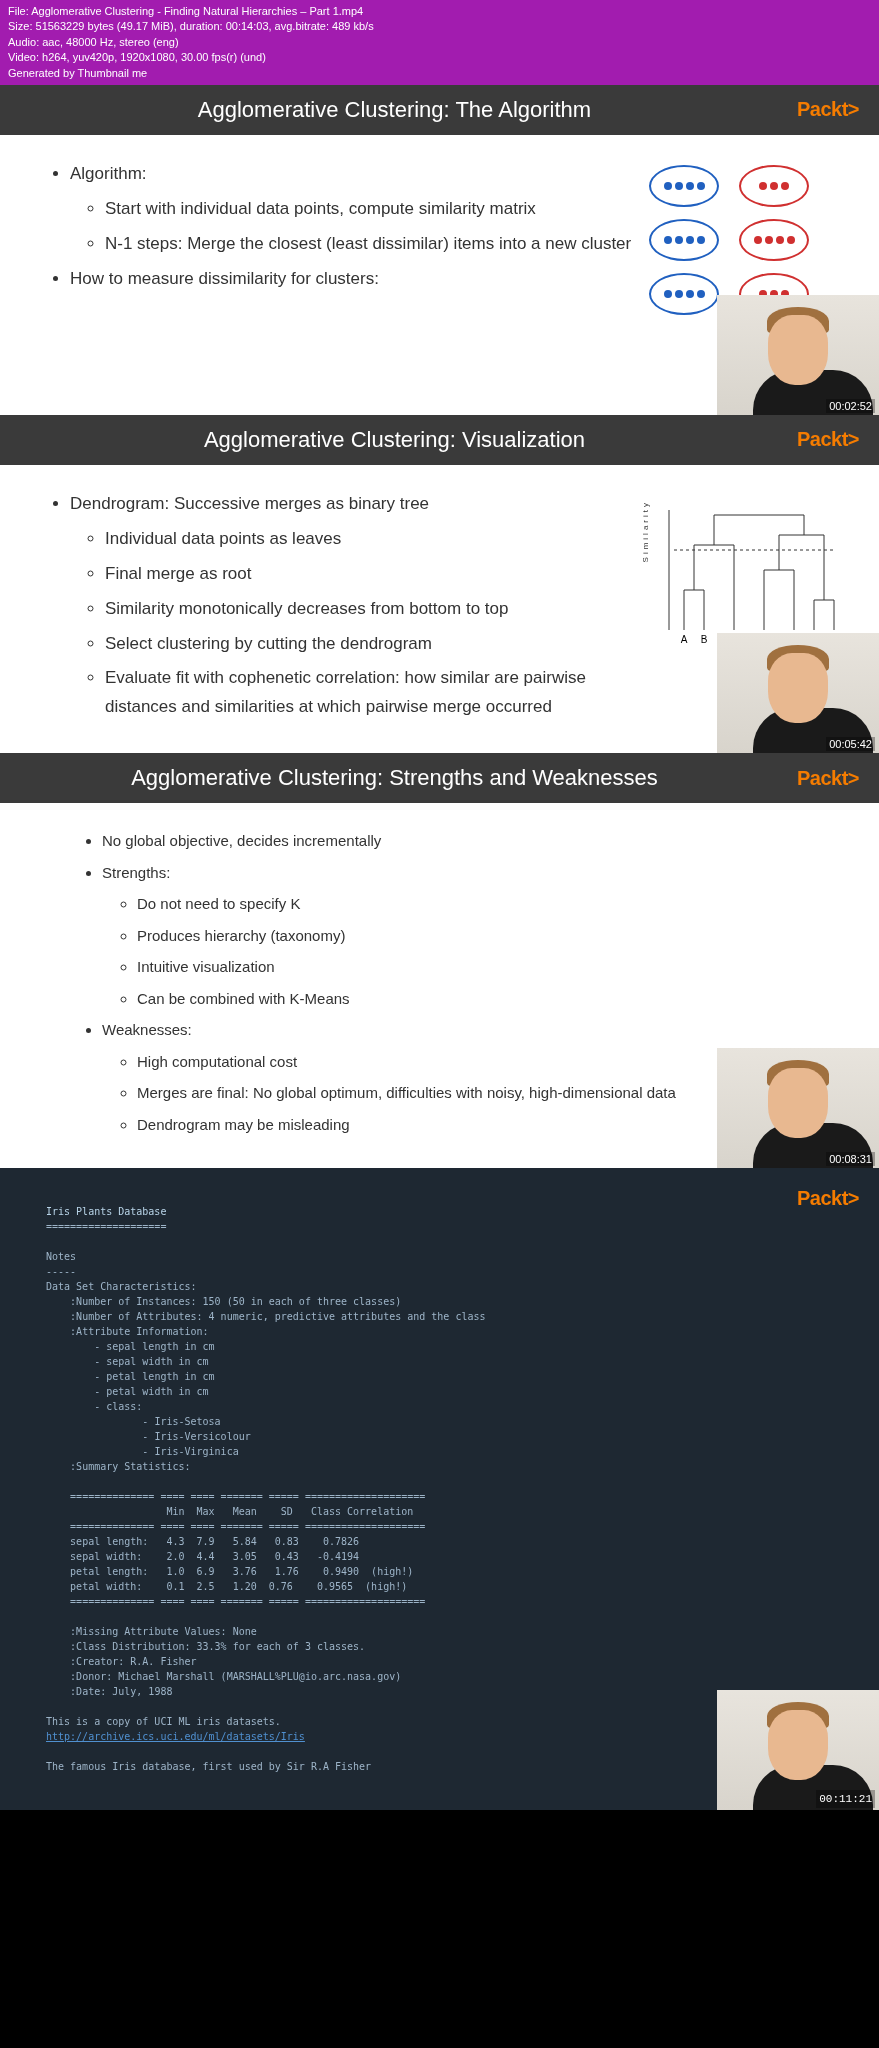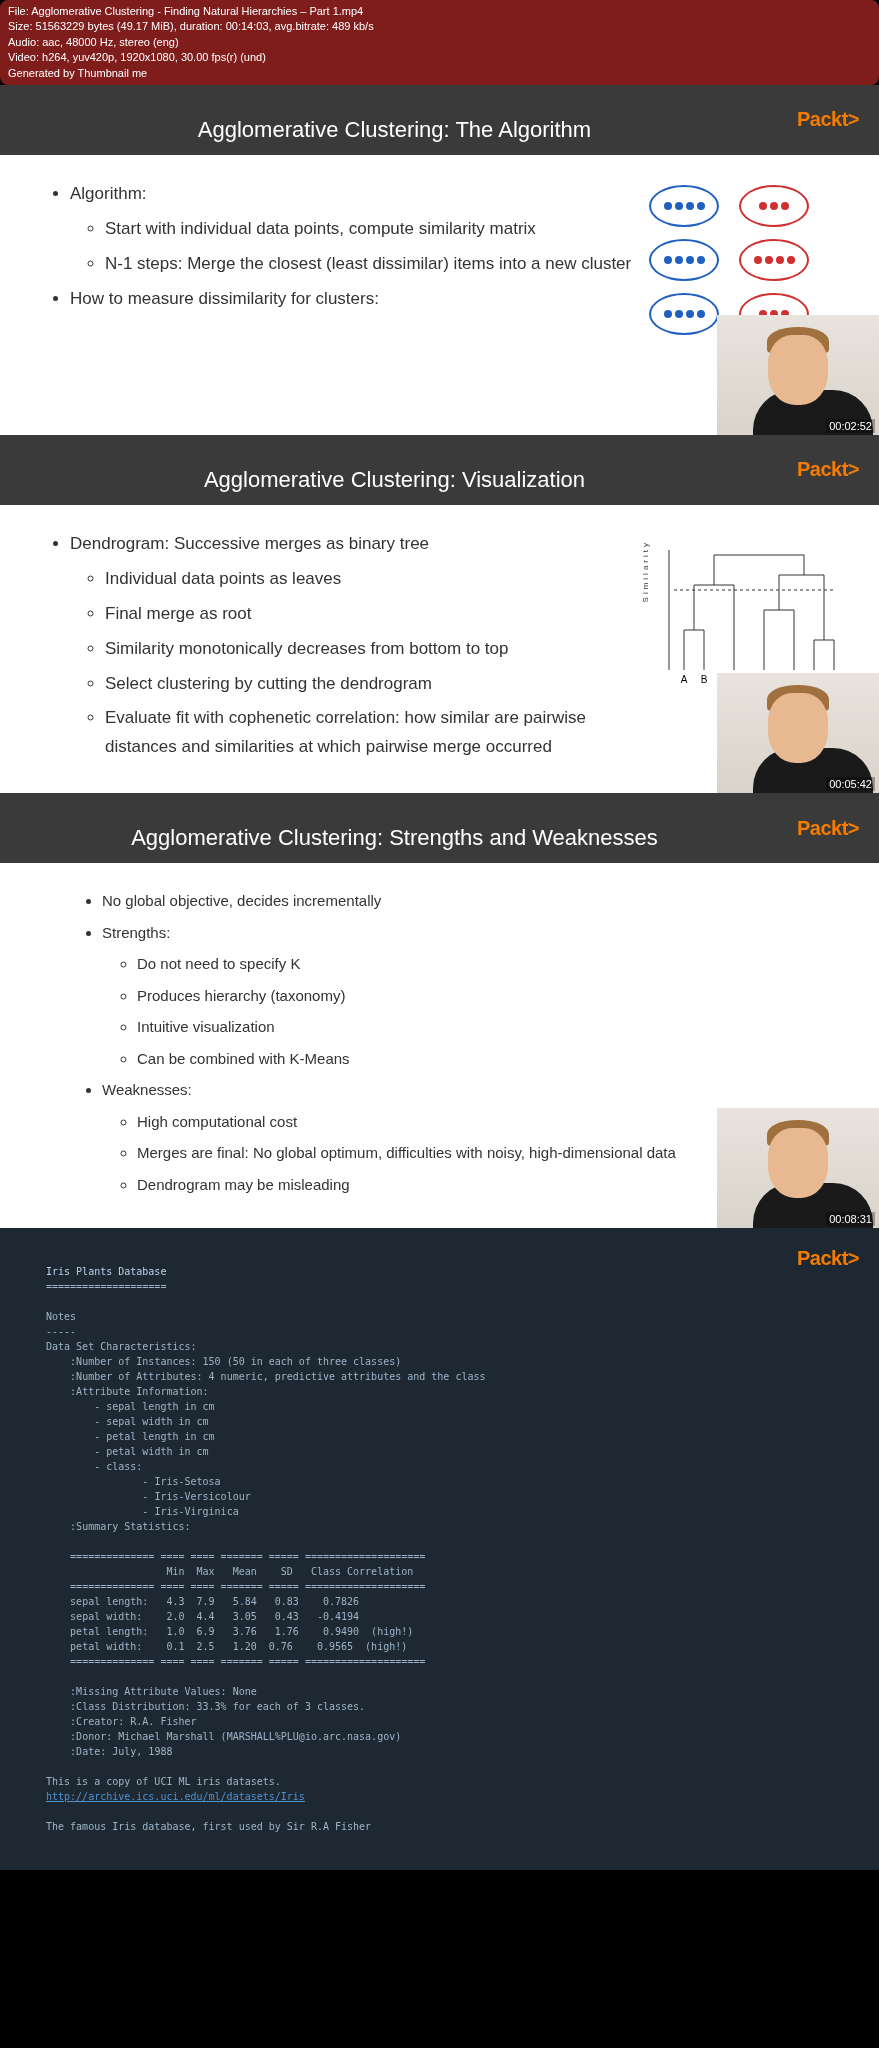--- a/index.html
+++ b/index.html
@@ -1,21 +1,21 @@
 <!DOCTYPE html>
 <html><head>
 <meta charset="utf-8">
 <style>
 * { margin: 0; padding: 0; box-sizing: border-box; }
 body { font-family: Arial, sans-serif; width: 879px; background: #000; color: #333; }
-.metadata { background: #7f1d1d; color: #fff; padding: 4px 8px; font-size: 11px; line-height: 1.4; font-family: Arial, sans-serif; border-radius: 8px; }
+.metadata { background: #a21caf; color: #fff; padding: 4px 8px; font-size: 11px; line-height: 1.4; font-family: Arial, sans-serif; }
 .metadata div { white-space: nowrap; }
 .slide { position: relative; background: #fff; }
 .slide-header { background: #3a3a3a; color: #fff; padding: 12px 20px; display: flex; justify-content: space-between; align-items: center; }
-.slide-title { font-size: 22px; font-weight: normal; flex: 1; text-align: center; margin-top: 20px; }
+.slide-title { font-size: 22px; font-weight: normal; flex: 1; text-align: center; }
 .packt-logo { color: #f57c00; font-size: 20px; font-weight: bold; font-family: Arial, sans-serif; letter-spacing: -0.5px; margin-left: 28px; }
 .slide-body { padding: 25px 40px 25px 50px; display: flex; gap: 4px; min-height: 280px; position: relative; }
 .slide-content { flex: 1; font-size: 17px; line-height: 1.7; }
 .slide-content > ul { list-style: disc; padding-left: 20px; }
 .slide-content > ul > li { margin-bottom: 6px; }
 .slide-content ul ul { list-style: circle; padding-left: 35px; margin-top: 6px; }
 .slide-content ul ul li { margin-bottom: 6px; }
 .slide-visual { width: 190px; flex-shrink: 0; }
 .presenter { position: absolute; bottom: 0; right: 0; width: 162px; height: 120px; background: linear-gradient(to bottom, #e8e4dd 0%, #d8d4cc 100%); overflow: hidden; }
 .presenter-face { position: absolute; left: 50%; transform: translateX(-50%); bottom: 0; width: 90px; height: 110px; }
@@ -271,13 +271,21 @@
     <span>:Missing Attribute Values: None</span>
     <span>:Class Distribution: 33.3% for each of 3 classes.</span>
     <span>:Creator: R.A. Fisher</span>
     <span>:Donor: Michael Marshall (MARSHALL%PLU@io.arc.nasa.gov)</span>
     <span>:Date: July, 1988</span>
 
 <span>This is a copy of UCI ML iris datasets.</span>
 <span class="code-link">http://archive.ics.uci.edu/ml/datasets/Iris</span>
 
 <span>The famous Iris database, first used by Sir R.A Fisher</span></pre>
+  <div class="presenter">
+    <div class="presenter-face">
+        <div class="presenter-hair"></div>
+        <div class="presenter-head"></div>
+        <div class="presenter-body"></div>
+      </div>
+    <div class="timestamp">00:11:21</div>
+  </div>
 </div>
 
 </body></html>

